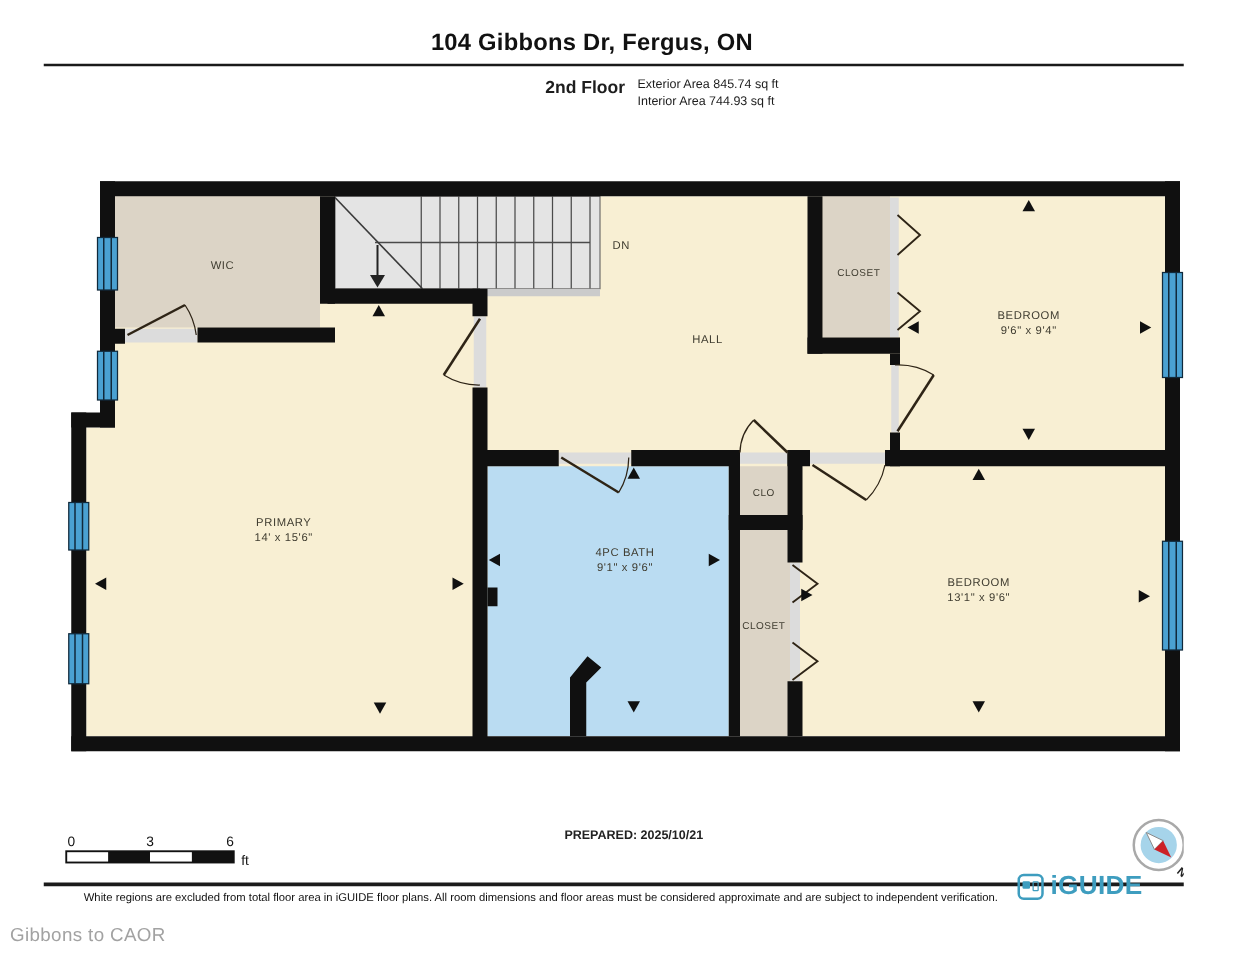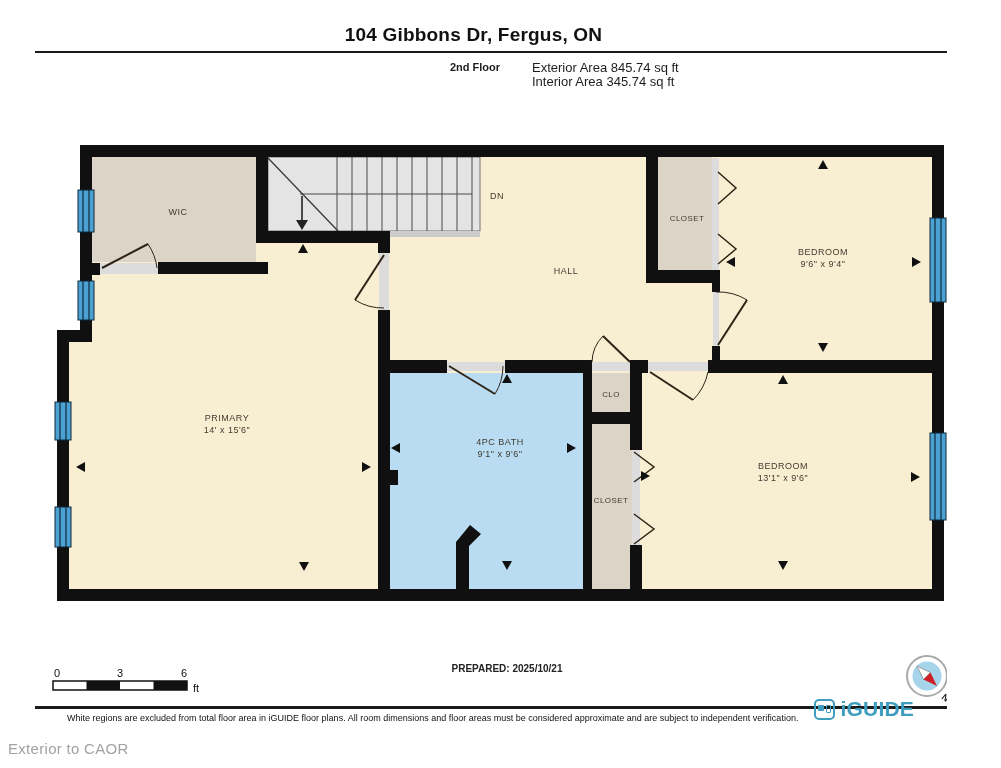--- a/index.html
+++ b/index.html
@@ -1,22 +1,22 @@
 <!DOCTYPE html>
 <html><head>
 <meta charset="utf-8">
 <style>
   html,body{margin:0;padding:0;background:#fff;}
   body{font-family:"Liberation Sans","DejaVu Sans",sans-serif;}
   .page{position:relative;width:947px;height:768px;background:#ffffff;overflow:hidden;}
   .abs{position:absolute;}
   .title{top:24px;left:0;width:100%;text-align:center;font-size:19px;font-weight:bold;color:#111;letter-spacing:.2px;}
   .hline{top:51px;left:35px;width:931px;height:2px;background:#1a1a1a;}
-  .floorlbl{top:61px;left:360px;width:140px;text-align:right;font-size:11px;font-weight:bold;color:#1d1d1d;}
-  .areas{top:61px;left:532px;font-size:13px;color:#1d1d1d;line-height:14px;}
+  .floorlbl{top:61px;left:360px;width:140px;text-align:right;font-size:14px;font-weight:bold;color:#1d1d1d;}
+  .areas{top:61px;left:510px;font-size:10px;color:#1d1d1d;line-height:14px;}
   .plan{top:0;left:0;}
   .prepared{top:663px;left:357px;width:300px;text-align:center;font-size:10px;font-weight:bold;color:#222;}
   .frule{top:706px;left:35px;width:931px;height:3px;background:#1b1b1b;}
   .disclaimer{top:713px;left:35px;width:800px;font-size:9px;color:#101010;margin-left:32px;}
   .licensed{top:740px;left:8px;font-size:15px;color:#a2a2a2;letter-spacing:.3px;}
   .brand{top:697px;right:33px;display:flex;align-items:center;gap:5px;color:#3e9dbf;font-size:21px;font-weight:bold;letter-spacing:.2px;}
   .brand-icon{width:17px;height:17px;border:2.5px solid #3e9dbf;border-radius:5px;position:relative;display:inline-block;}
   .brand-icon span{position:absolute;left:2px;top:4px;width:6px;height:6px;background:#3e9dbf;border-radius:1px;}
   .brand-icon i{position:absolute;right:2px;top:4px;width:3px;height:6px;border:1.5px solid #3e9dbf;border-radius:1px;}
   text{font-family:"Liberation Sans","DejaVu Sans",sans-serif;}
@@ -34,21 +34,21 @@
 </head>
 <body>
 
 <div class="page">
 
   <div class="abs title">104 Gibbons Dr, Fergus, ON</div>
   <div class="abs hline"></div>
   <div class="abs floorlbl">2nd Floor</div>
   <div class="abs areas">
     <div>Exterior Area 845.74 sq ft</div>
-    <div>Interior Area 345.74 sq ft</div>
+    <div>Interior Area 744.93 sq ft</div>
   </div>
 
   <svg class="abs plan" width="1001" height="768" viewBox="0 0 1001 768">
     <g>
 
       <polygon fill="#f8efd3" points="92,157 932,157 932,589 69,589 69,342 92,342"></polygon>
 
       <g>
         <rect x="92" y="157" width="164" height="105" fill="#dcd4c6"></rect>
         <rect x="658" y="157" width="54" height="113" fill="#dcd4c6"></rect>
@@ -246,15 +246,15 @@
   <div class="abs prepared">PREPARED: 2025/10/21</div>
   <div class="abs frule"></div>
   <div class="abs disclaimer">White regions are excluded from total floor area in iGUIDE floor plans. All room dimensions and floor areas must be considered approximate and are subject to independent verification.</div>
   <div class="abs brand">
     <span class="brand-icon">
         <span></span>
         <i></i>
       </span>
     <span>iGUIDE</span>
   </div>
-  <div class="abs licensed">Exterior to CAOR</div>
+  <div class="abs licensed">Gibbons to CAOR</div>
 
 </div>
 
 </body></html>

